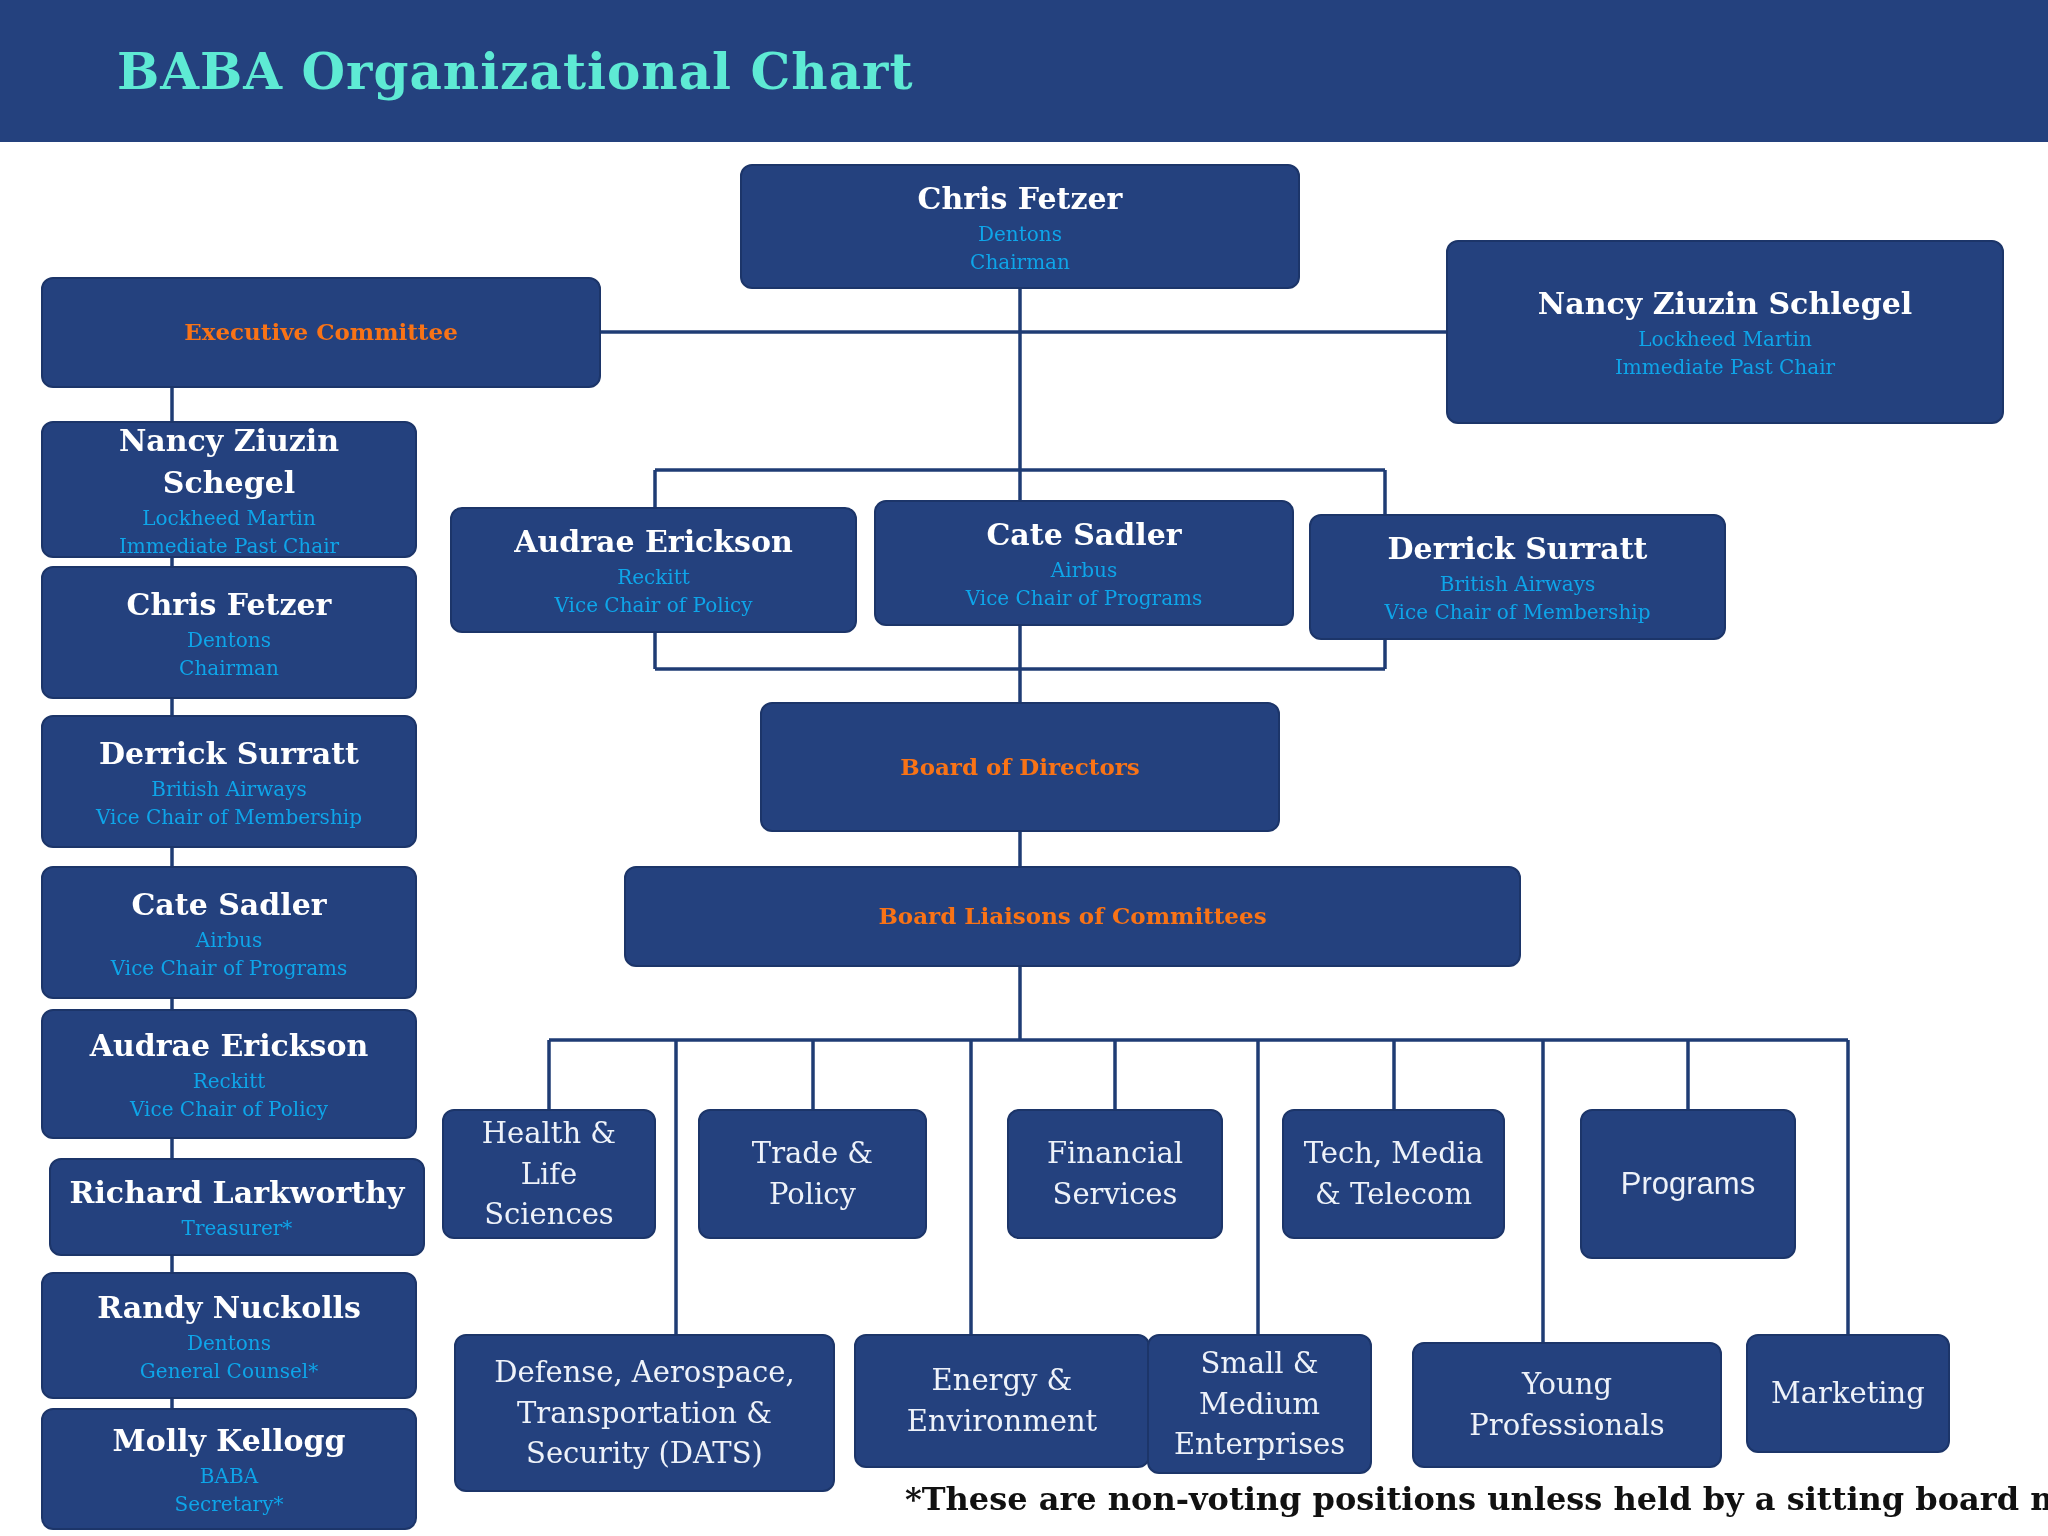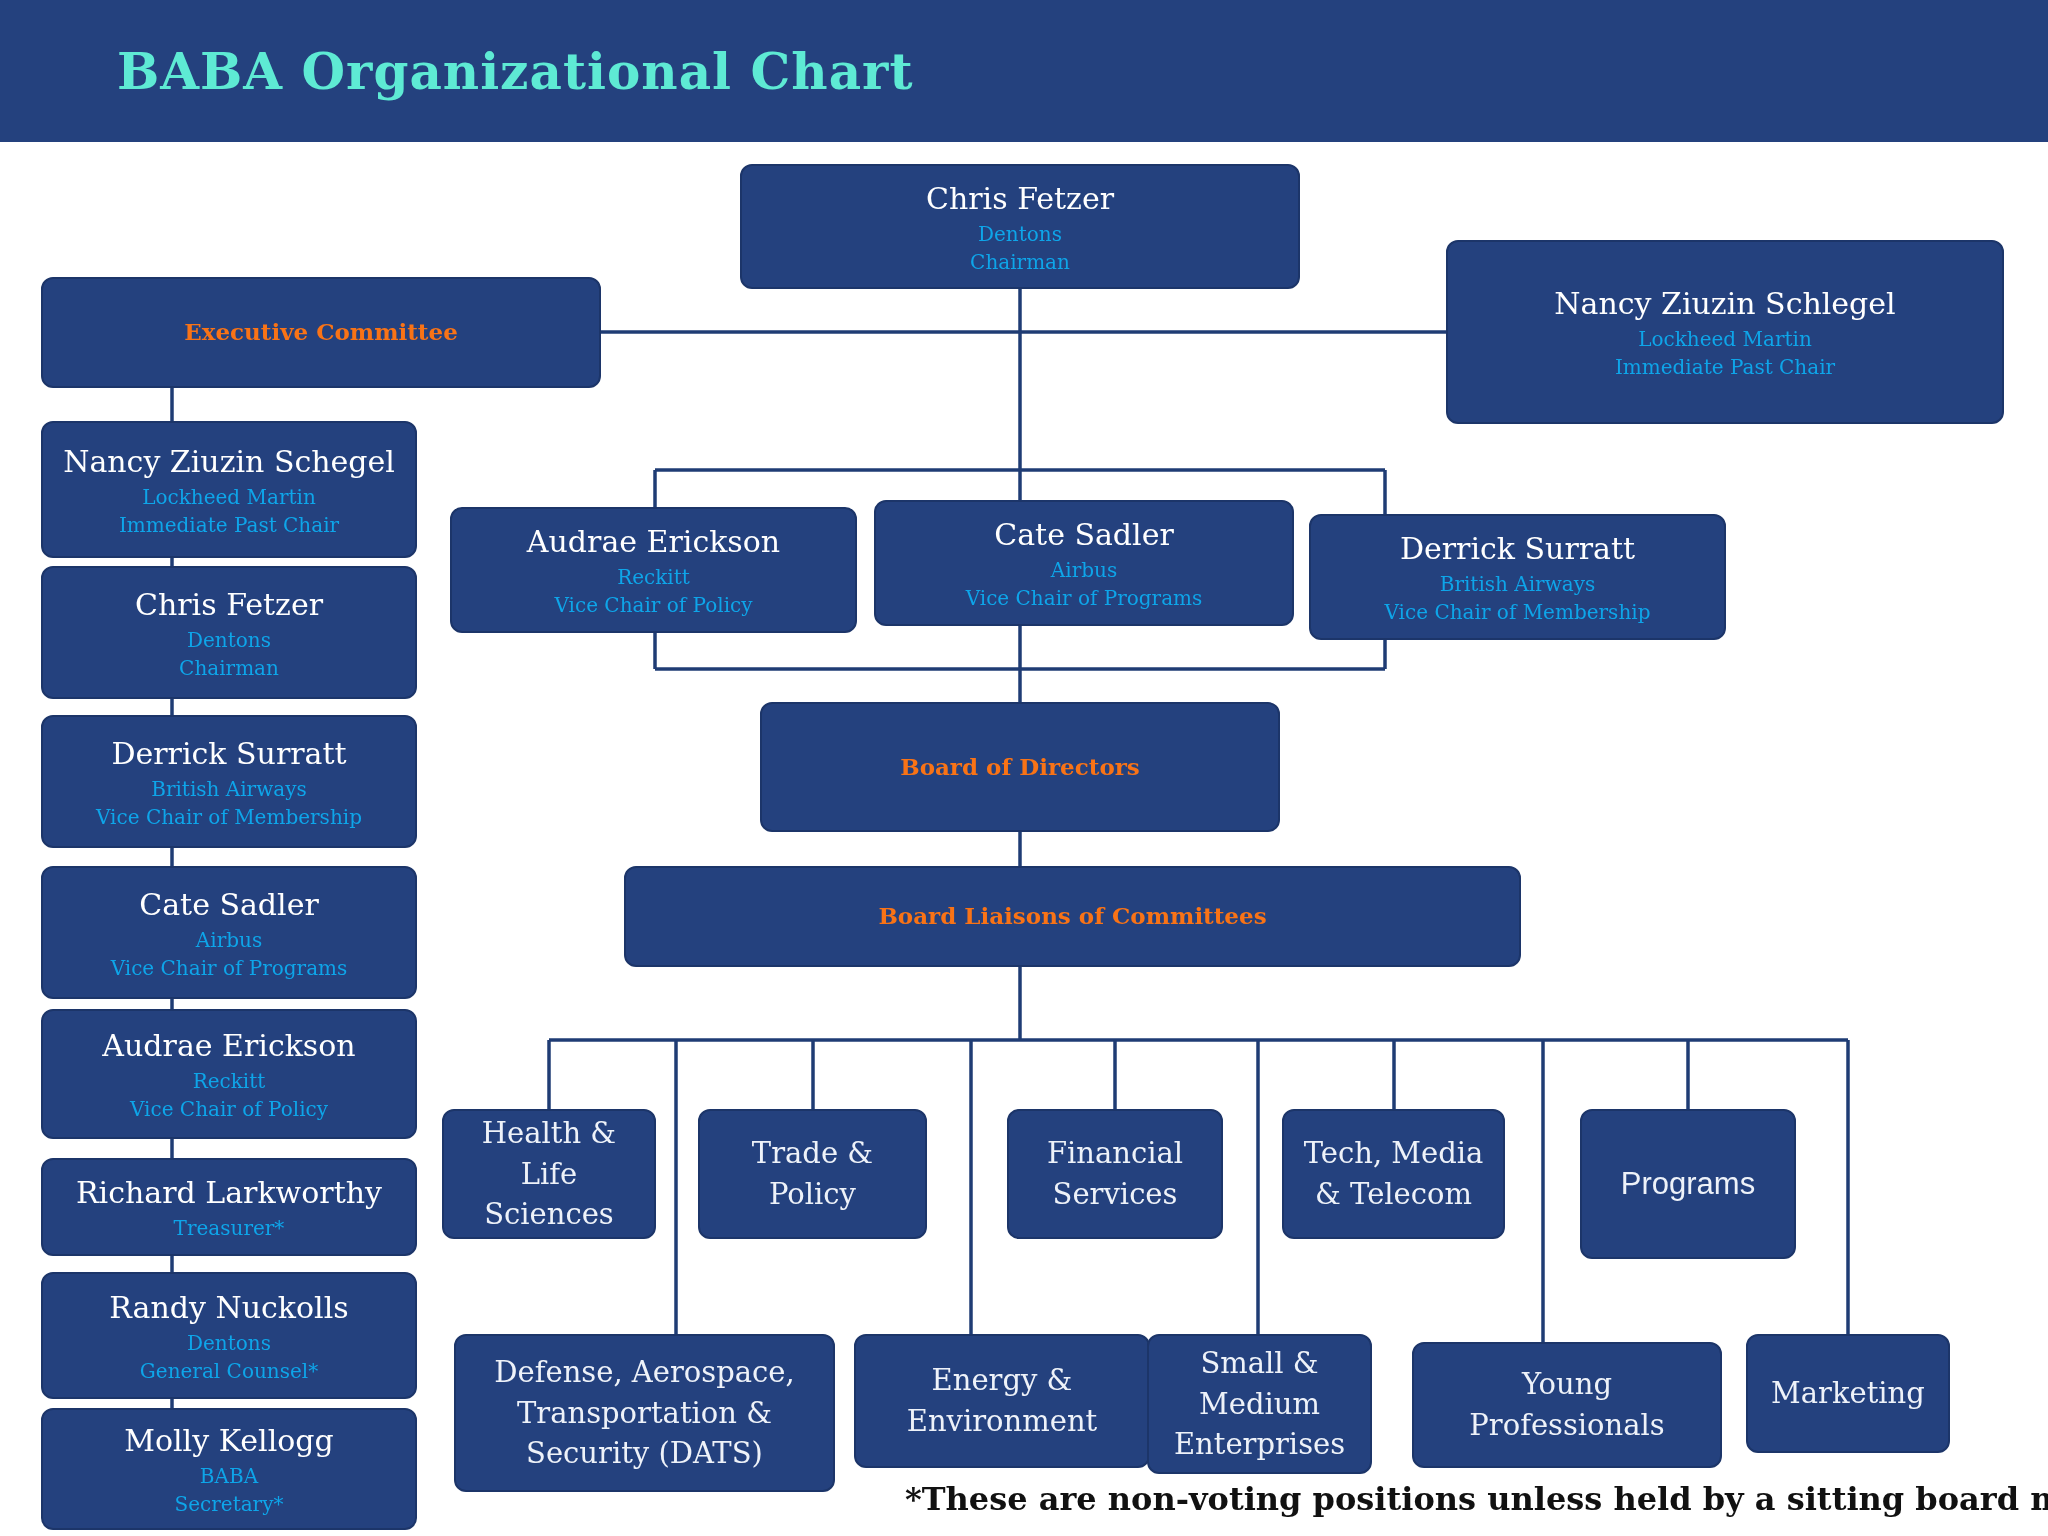--- a/index.html
+++ b/index.html
@@ -5,21 +5,21 @@
   html,body{margin:0;padding:0;background:#ffffff;}
   #stage{position:relative;width:2048px;height:1536px;background:#ffffff;overflow:hidden;
          font-family:"DejaVu Serif",serif;}
   #header{position:absolute;left:0;top:0;width:2048px;height:142px;background:#24417e;}
   #title{position:absolute;left:117px;top:0;height:142px;display:flex;align-items:center;
          color:#5eead4;font-size:50px;font-weight:600;letter-spacing:1px;}
   svg.wires{position:absolute;left:0;top:0;z-index:0;}
   .box{position:absolute;z-index:1;background:#24417e;border:2px solid #1c3569;border-radius:12px;
        box-sizing:border-box;display:flex;flex-direction:column;justify-content:center;align-items:center;
        text-align:center;color:#e9eef7;line-height:1.4;padding:4px 8px;}
-  .name{font-weight:normal;font-size:30px;color:#ffffff;}
+  .name{font-weight:bold;font-size:30px;color:#ffffff;}
   .sub{font-size:20px;color:#0ea5e9;}
   .hdr-label{font-weight:bold;font-size:23px;color:#f97316;}
   .committee{font-size:29px;white-space:pre-line;color:#eef2f9;}
   .committee.sans{font-family:"Liberation Sans",sans-serif;font-size:31px;white-space:pre-line;}
   #footnote{position:absolute;left:905px;top:1480px;z-index:1;color:#111111;font-weight:bold;
             font-size:32px;white-space:nowrap;}
 </style>
 </head>
 <body>
 
@@ -88,21 +88,21 @@
   <div class="box" style="left:41px;top:866px;width:376px;height:133px">
     <div class="name">Cate Sadler</div>
     <div class="sub">Airbus</div>
     <div class="sub">Vice Chair of Programs</div>
   </div>
   <div class="box" style="left:41px;top:1009px;width:376px;height:130px">
     <div class="name">Audrae Erickson</div>
     <div class="sub">Reckitt</div>
     <div class="sub">Vice Chair of Policy</div>
   </div>
-  <div class="box" style="left:41px;top:1158px;width:376px;height:98px">
+  <div class="box" style="left:49px;top:1158px;width:376px;height:98px">
     <div class="name">Richard Larkworthy</div>
     <div class="sub">Treasurer*</div>
   </div>
   <div class="box" style="left:41px;top:1272px;width:376px;height:127px">
     <div class="name">Randy Nuckolls</div>
     <div class="sub">Dentons</div>
     <div class="sub">General Counsel*</div>
   </div>
   <div class="box" style="left:41px;top:1408px;width:376px;height:122px">
     <div class="name">Molly Kellogg</div>

